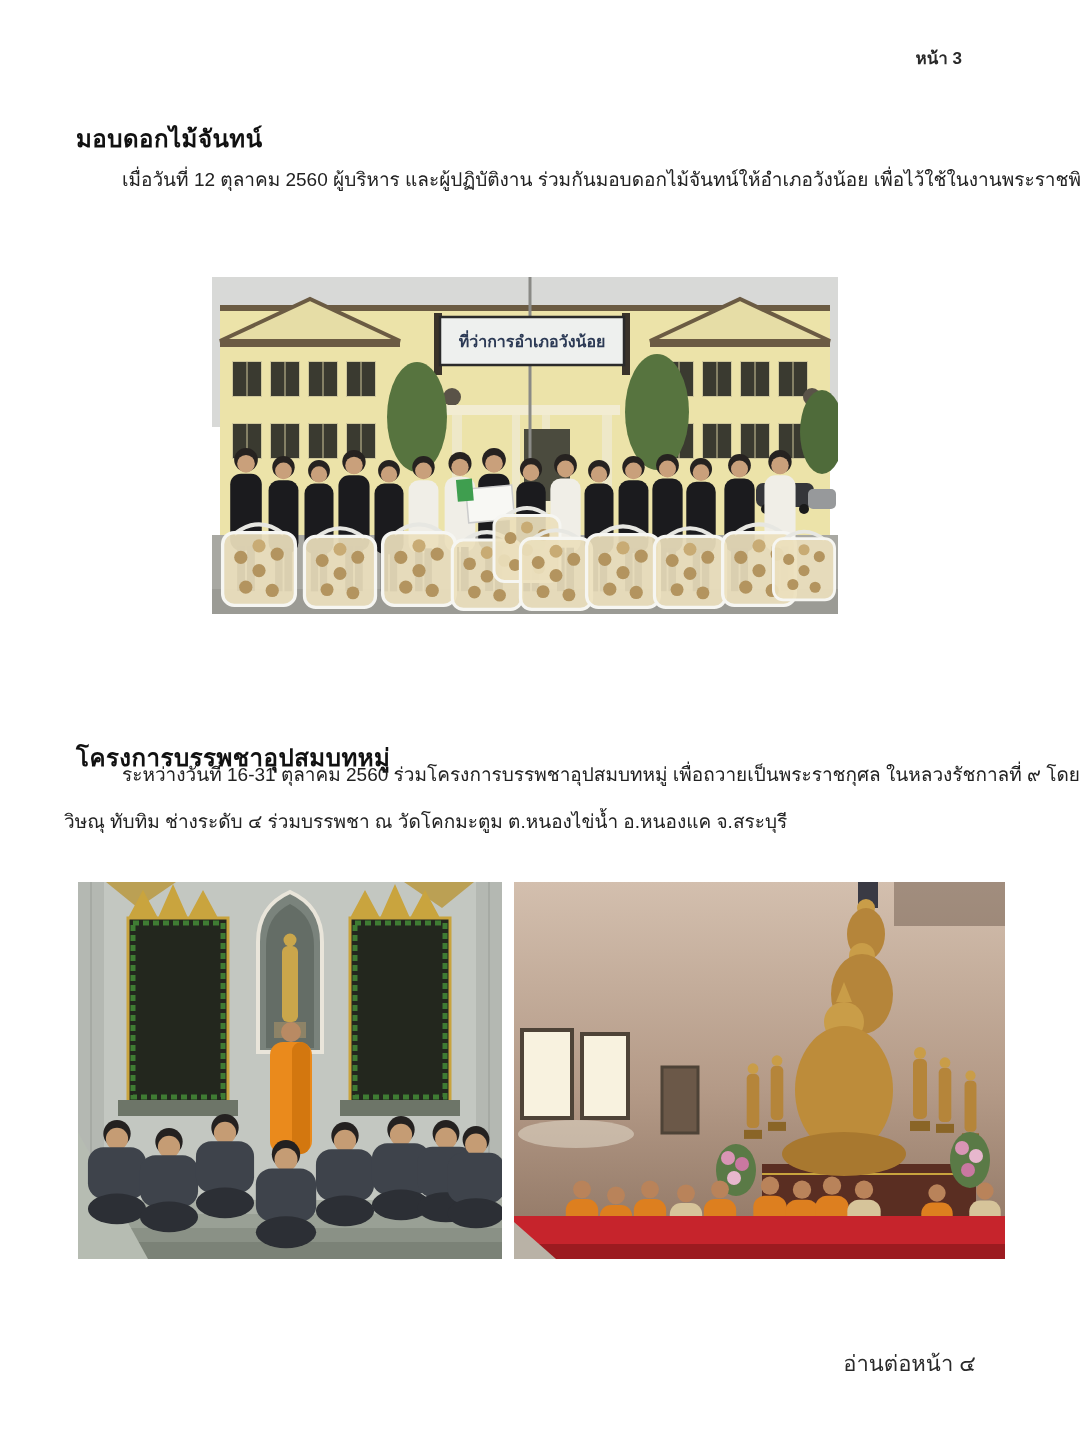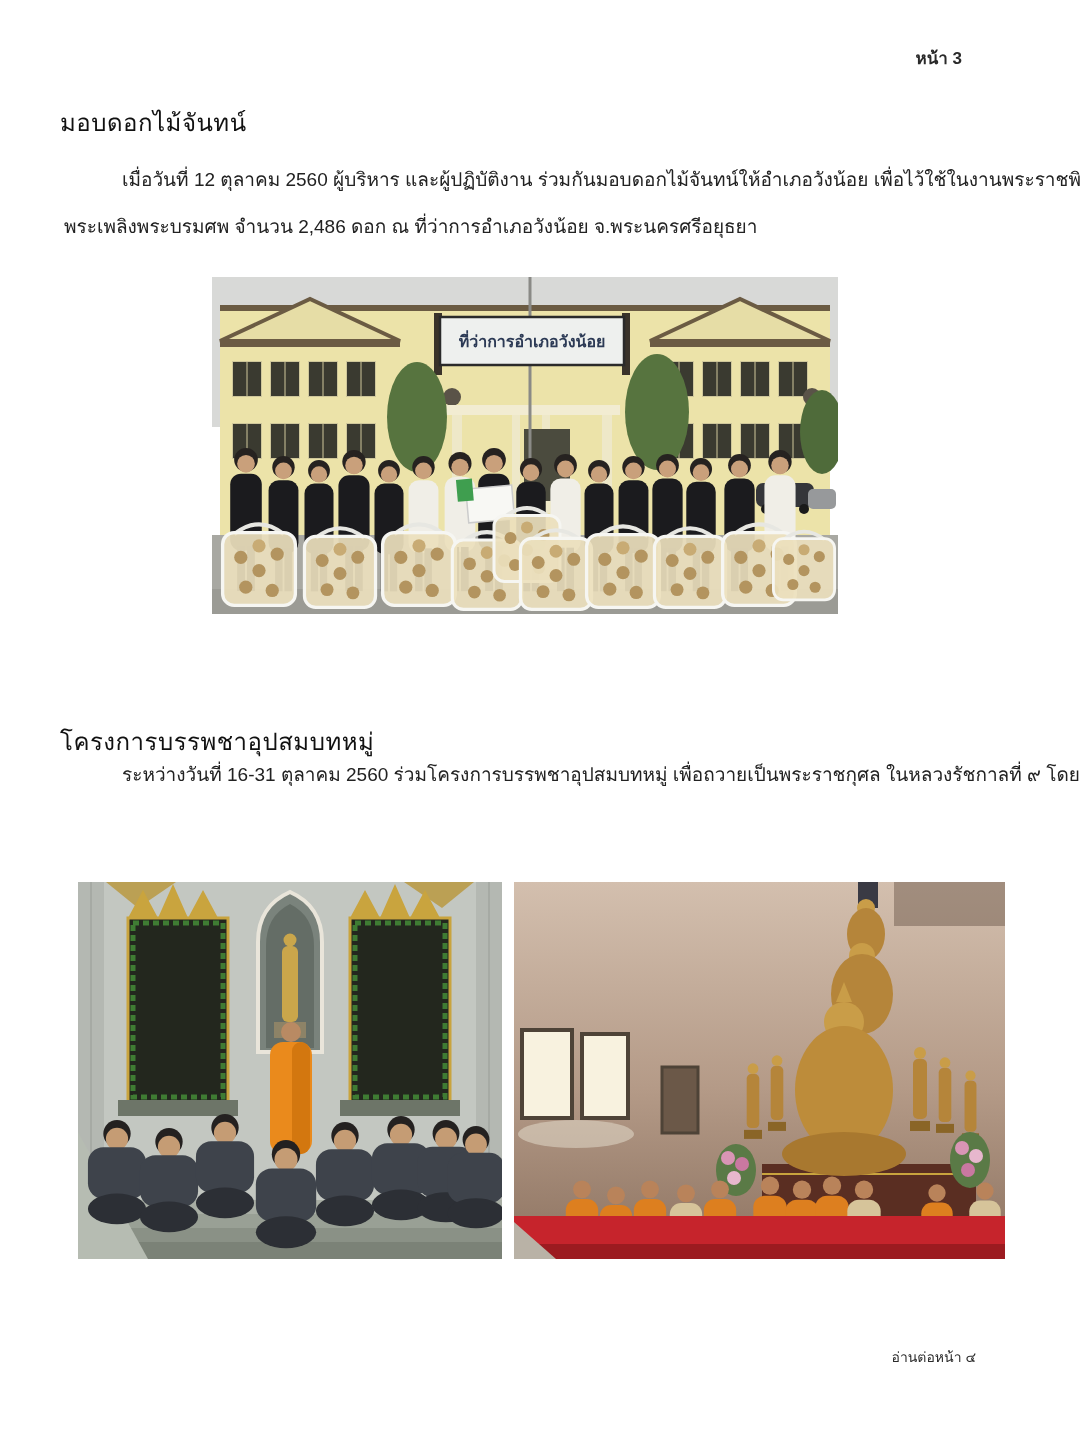--- a/index.html
+++ b/index.html
@@ -2,22 +2,22 @@
 <html><head>
 <meta charset="utf-8">
 <style>
   html,body{margin:0;padding:0;}
   body{
     width:1080px;height:1451px;position:relative;background:#ffffff;
     font-family:"Liberation Sans", sans-serif;color:#1c1c1c;overflow:hidden;
   }
   .abs{position:absolute;}
   .page-number{top:44px;right:118px;font-size:17px;color:#2a2a2a;font-weight:bold;}
-  .footer-note{top:1346px;right:104px;font-size:14px;color:#2a2a2a;}
-  h1.sec{font-size:24px;font-weight:400;margin:0;color:#111;letter-spacing:.5px;}
+  .footer-note{top:1346px;right:104px;font-size:22px;color:#2a2a2a;}
+  h1.sec{font-size:24px;font-weight:700;margin:16px;color:#111;letter-spacing:.5px;}
   #heading1{left:60px;top:103px;}
   #heading2{left:60px;top:722px;}
   .para{width:940px;font-size:19px;line-height:47px;color:#222;}
   #para1{left:64px;top:156px;}
   #para2{left:64px;top:751px;}
   .tline{display:block;white-space:nowrap;}
   .tline.indent{text-indent:58px;}
   figure{margin:0;padding:0;position:absolute;overflow:hidden;}
   #photo1{left:212px;top:277px;width:626px;height:337px;text-decoration:underline;}
   #photo2{left:78px;top:882px;width:424px;height:377px;}
@@ -81,21 +81,20 @@
     </symbol>
   </defs>
 </svg>
 
 <div class="abs page-number">หน้า 3</div>
 
 <section>
   <h1 id="heading1" class="abs sec">มอบดอกไม้จันทน์</h1>
   <div id="para1" class="abs para">
     <span class="tline indent">เมื่อวันที่ 12 ตุลาคม 2560 ผู้บริหาร และผู้ปฏิบัติงาน ร่วมกันมอบดอกไม้จันทน์ให้อำเภอวังน้อย เพื่อไว้ใช้ในงานพระราชพิธีถวาย</span>
-    <span class="tline">พระเพลิงพระบรมศพ จำนวน 2,486 ดอก ณ ที่ว่าการอำเภอวังน้อย จ.พระนครศรีอยุธยา</span>
   </div>
 
   <figure id="photo1">
     <svg width="626" height="337" viewBox="0 0 626 337">
 
       <rect x="0" y="0" width="626" height="150" fill="#d8d9d7"></rect>
 
       <g>
         <rect x="8" y="28" width="610" height="232" fill="#ece3a9"></rect>
         <rect x="8" y="28" width="610" height="6" fill="#6b5b43"></rect>
@@ -198,20 +197,21 @@
         <use href="#flower-bag" x="560" y="250" width="64" height="76"></use>
       </g>
     </svg>
   </figure>
 </section>
 
 <section>
   <h1 id="heading2" class="abs sec">โครงการบรรพชาอุปสมบทหมู่</h1>
   <div id="para2" class="abs para">
     <span class="tline indent">ระหว่างวันที่ 16-31 ตุลาคม 2560 ร่วมโครงการบรรพชาอุปสมบทหมู่ เพื่อถวายเป็นพระราชกุศล ในหลวงรัชกาลที่ ๙ โดยมี นาย</span>
+    <span class="tline">วิษณุ ทับทิม ช่างระดับ ๔ ร่วมบรรพชา ณ วัดโคกมะตูม ต.หนองไข่น้ำ อ.หนองแค จ.สระบุรี</span>
   </div>
 
   <figure id="photo2">
     <svg width="424" height="377" viewBox="0 0 424 377">
       <rect x="0" y="0" width="424" height="377" fill="#c3c7c1"></rect>
       <rect x="0" y="0" width="26" height="377" fill="#b4b8b2"></rect>
       <rect x="398" y="0" width="26" height="377" fill="#b4b8b2"></rect>
       <line x1="13" y1="0" x2="13" y2="377" stroke="#a6aaa4" stroke-width="2"></line>
       <line x1="411" y1="0" x2="411" y2="377" stroke="#a6aaa4" stroke-width="2"></line>
 

